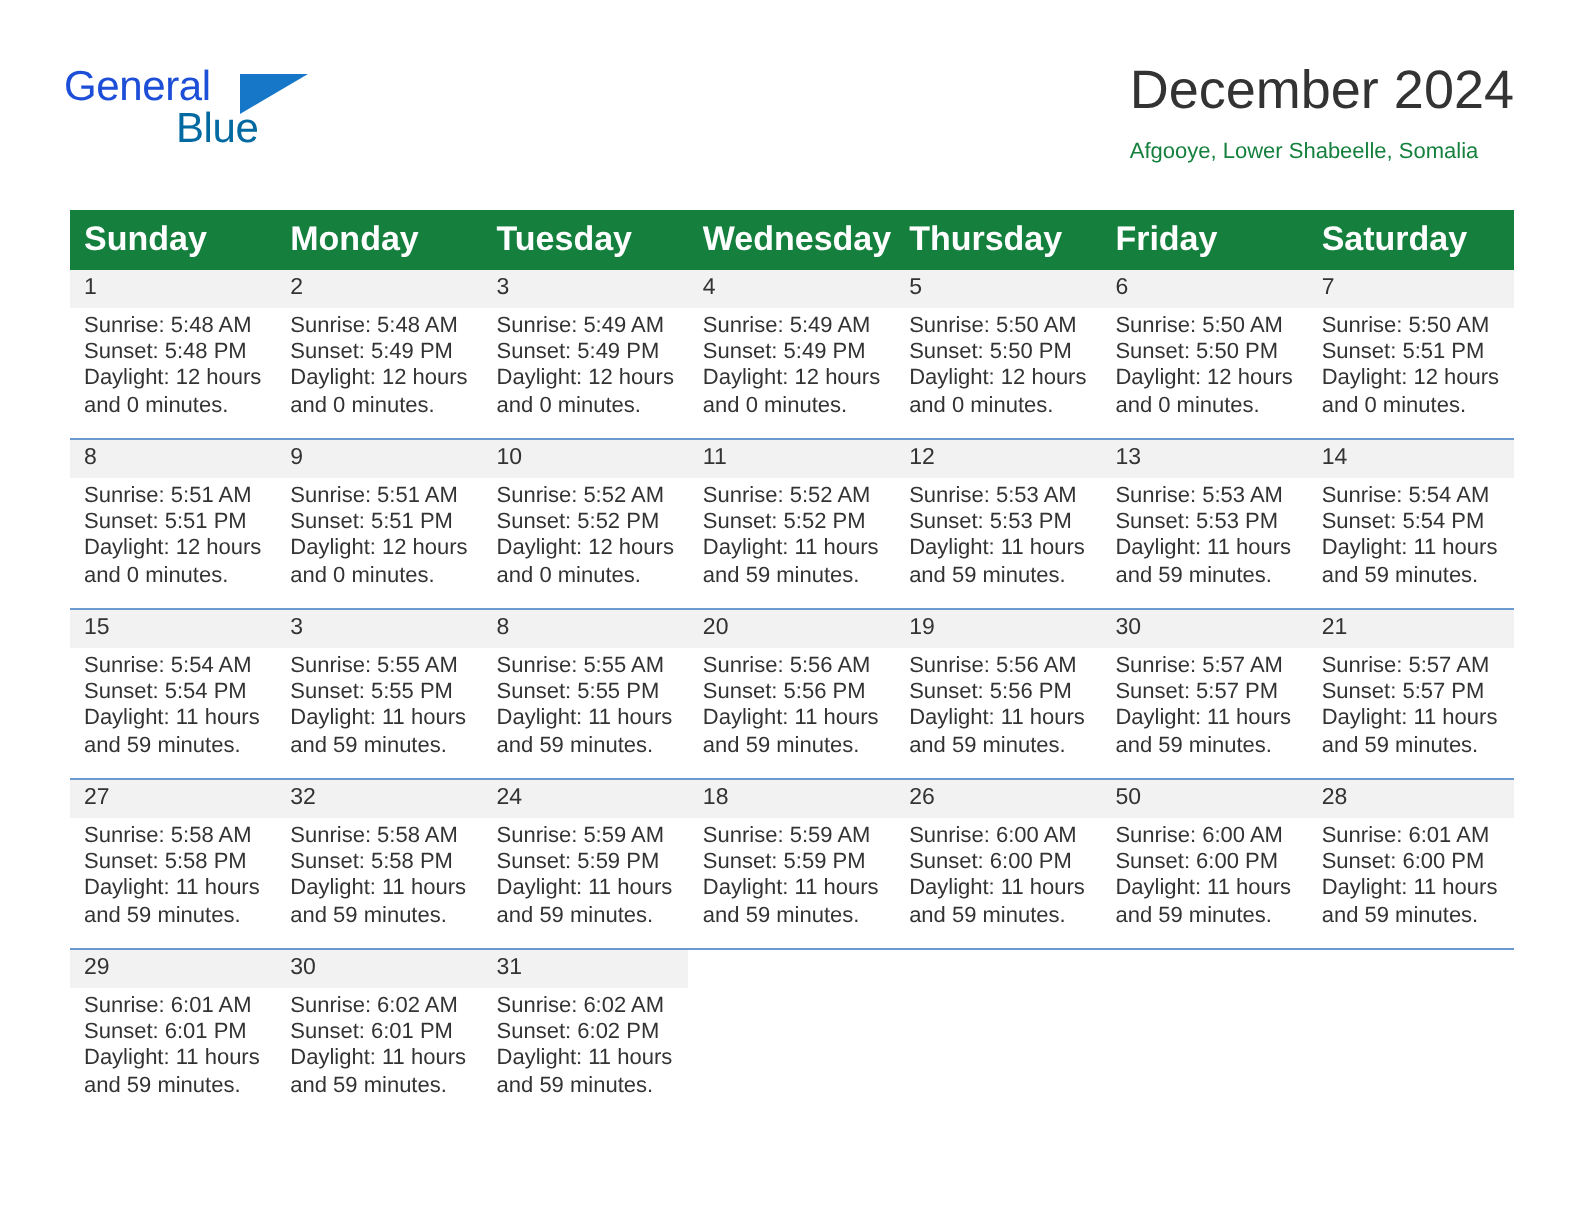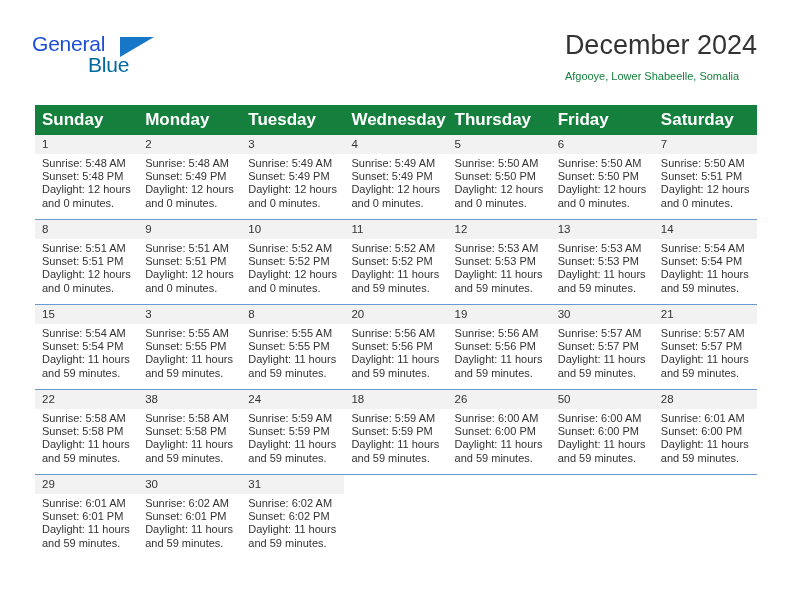--- a/index.html
+++ b/index.html
@@ -408,32 +408,32 @@
                 <span>Sunset: 5:57 PM</span>
                 <span>Daylight: 11 hours</span>
                 <span>and 59 minutes.</span>
               </span>
             </div>
           </td>
         </tr>
         <tr class="week">
           <td>
             <div class="daycell">
-              <span class="daynum">22</span>
+              <span class="daynum">27</span>
               <span class="dayinfo">
                 <span>Sunrise: 5:58 AM</span>
                 <span>Sunset: 5:58 PM</span>
                 <span>Daylight: 11 hours</span>
                 <span>and 59 minutes.</span>
               </span>
             </div>
           </td>
           <td>
             <div class="daycell">
-              <span class="daynum">38</span>
+              <span class="daynum">32</span>
               <span class="dayinfo">
                 <span>Sunrise: 5:58 AM</span>
                 <span>Sunset: 5:58 PM</span>
                 <span>Daylight: 11 hours</span>
                 <span>and 59 minutes.</span>
               </span>
             </div>
           </td>
           <td>
             <div class="daycell">

